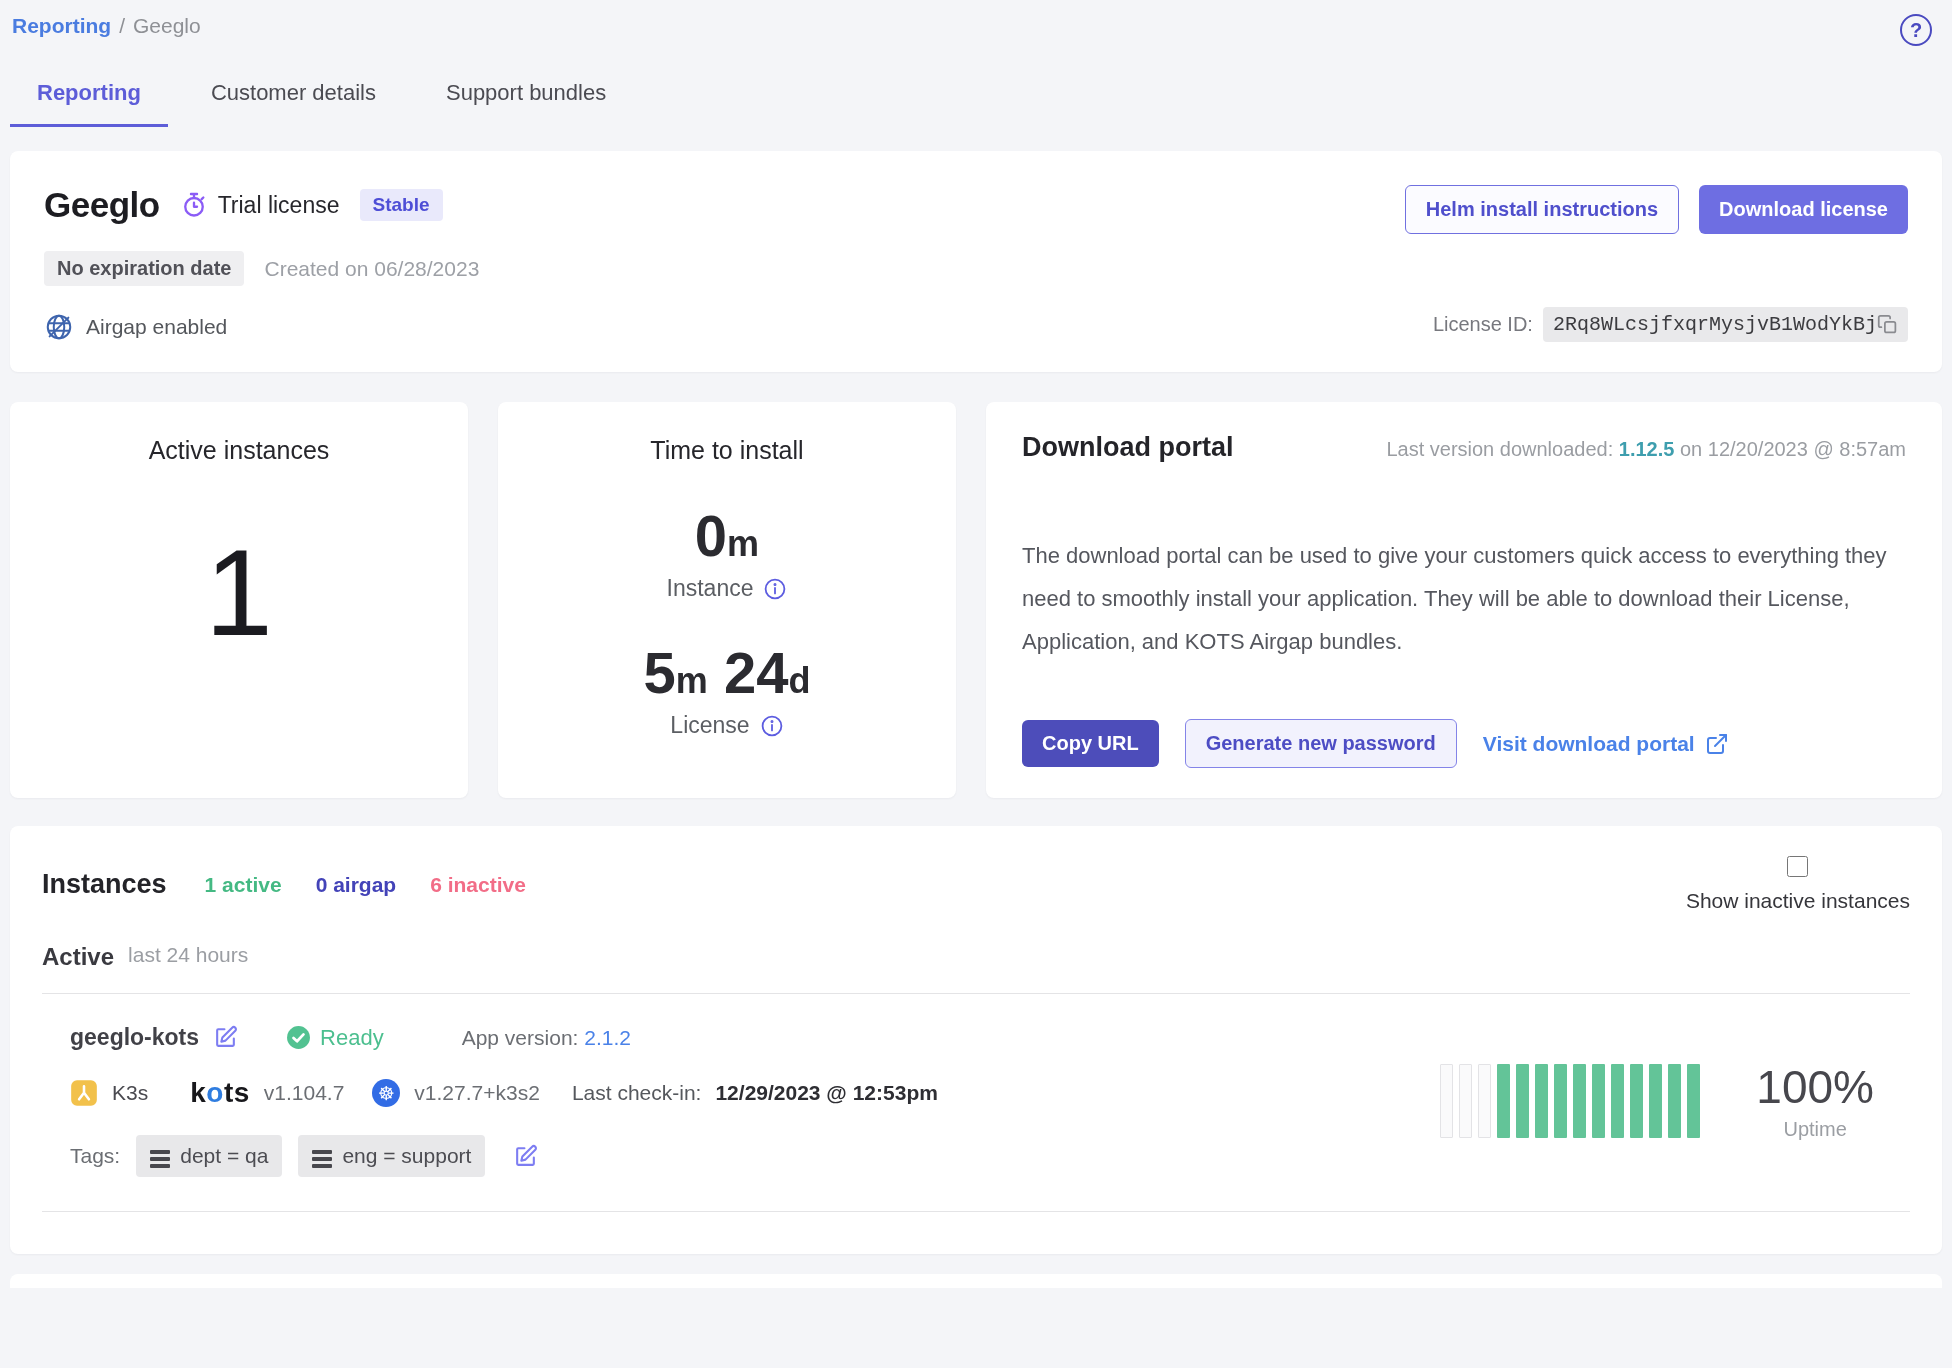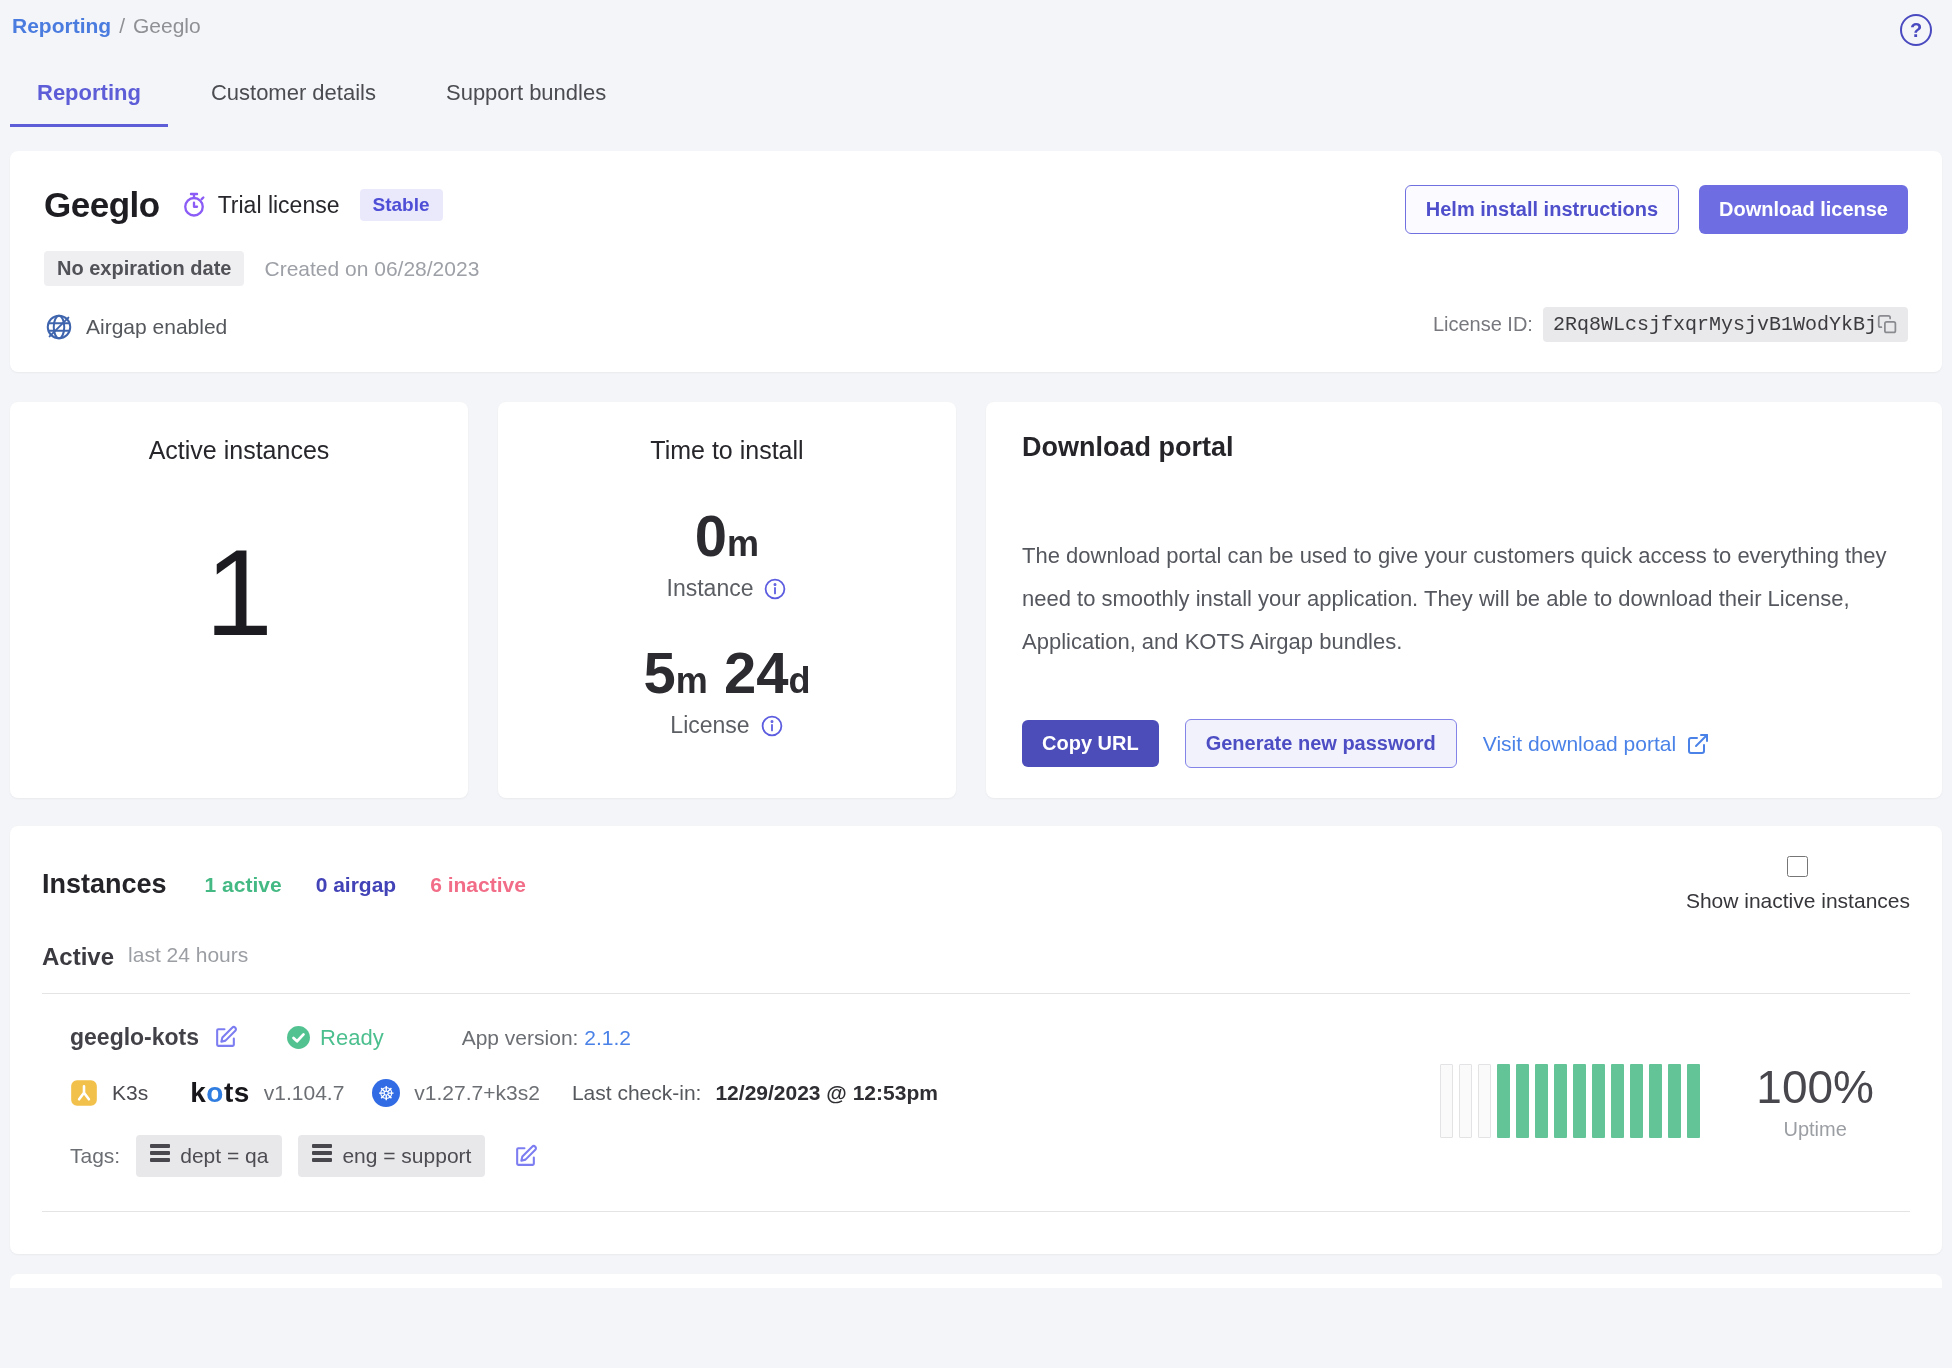--- a/index.html
+++ b/index.html
@@ -64,21 +64,21 @@
   
   .portal-card { padding:30px 36px 30px; display:flex; flex-direction:column;gap:36px; }
   .portal-header { display:flex; justify-content:space-between; align-items:baseline; }
   .portal-title { font-size:27px; font-weight:700; color:#242429; }
   .portal-meta { font-size:20px; color:#9a9da2; }
   .portal-meta .ver { color:#3e9eae; font-weight:700; cursor:pointer; }
   .portal-desc { margin-top:36px; font-size:22px; color:#55575e; line-height:1.95; max-width:870px; }
   .portal-actions { display:flex; align-items:center; gap:26px; margin-top:auto; }
   .btn-dark-indigo { background:#4d4dba; color:#fff; border:none; }
   .btn-outline-lav { background:#f2f2fd; border:1px solid #8484e8; color:#4d4dc4; }
-  .link-blue { color:#4a82e8; font-size:21px; font-weight:400; display:flex; align-items:center; gap:10px; cursor:pointer; }
+  .link-blue { color:#4a82e8; font-size:21px; font-weight:700; display:flex; align-items:center; gap:10px; cursor:pointer; }
 
   
   .instances-card { margin-top:28px; padding:30px 32px 6px; }
   .inst-header { display:flex; align-items:center; }
   .inst-title { font-size:27px; font-weight:700; color:#242429; margin-right:38px; }
   .count { font-size:21px; font-weight:700; margin-right:34px; cursor:pointer; }
   .count.green { color:#44b983; }
   .count.indigo { color:#4343b8; }
   .count.pink  { color:#f26d87; }
   .show-inactive { margin-left:auto; display:flex; align-items:center; gap:12px; font-size:21px; color:#36363b;flex-direction:column; }
@@ -97,21 +97,21 @@
   .appver { margin-left:64px; font-size:21px; color:#6b6e73; }
   .appver a { color:#4a82e8; text-decoration:none; font-weight:400; cursor:pointer; }
   .inst-line2 { display:flex; align-items:center; gap:14px; font-size:21px; color:#6b6e73; }
   .k3s-name { color:#4a4a50; margin-right:28px; }
   .kots-logo { font-size:28px; font-weight:800; color:#18181c; letter-spacing:0.5px; display:flex; align-items:baseline; }
   .kots-logo .o { color:#2f7de0; }
   .ver { color:#6b6e73; }
   .checkin-label { margin-left:18px; color:#55585d; }
   .checkin-value { font-weight:700; color:#2e2e33; }
   .inst-line3 { display:flex; align-items:center; gap:16px; font-size:21px; color:#6b6e73; }
-  .tag-chip { background:#e8e8ea; border-radius:4px; padding:9px 14px; display:flex; align-items:flex-start; gap:10px;
+  .tag-chip { background:#e8e8ea; border-radius:4px; padding:9px 14px; display:flex; align-items:flex-end; gap:10px;
     color:#4c4c52; font-size:21px; cursor:default; }
   .hamburger { display:flex; flex-direction:column; gap:3px; }
   .hamburger i { display:block; width:20px; height:4px; background:#47474d; border-radius:1px; }
 
   .uptime-wrap { display:flex; align-items:center; gap:56px; padding-right:18px; }
   .bars { display:flex; align-items:flex-end; gap:6px; height:74px; }
   .bar { width:13px; height:74px; border-radius:1px; }
   .bar.empty { background:#fafafb; border:1px solid #e3e3e6; }
   .bar.filled { background:#63c498; }
   .uptime-stat { text-align:center; }
@@ -238,20 +238,25 @@
               <circle cx="12" cy="7.6" r="0.6" fill="currentColor"></circle>
             </svg>
           </span>
         </div>
       </div>
     </div>
 
     <div class="card portal-card">
       <div class="portal-header">
         <div class="portal-title">Download portal</div>
+        <div class="portal-meta">
+          <span>Last version downloaded:</span>
+          <span class="ver">1.12.5</span>
+          <span>on 12/20/2023 @ 8:57am</span>
+        </div>
       </div>
       <p class="portal-desc">The download portal can be used to give your customers quick access to everything they need to smoothly install your application. They will be able to download their License, Application, and KOTS Airgap bundles.</p>
       <div class="portal-actions">
         <button class="btn btn-dark-indigo">Copy URL</button>
         <button class="btn btn-outline-lav">Generate new password</button>
         <span class="link-blue">
           <span>Visit download portal</span>
           <span>
             <svg width="24" height="24" viewBox="0 0 24 24" fill="none" stroke="currentColor" stroke-width="2" stroke-linecap="round" stroke-linejoin="round">
               <path d="M18 13v6a2 2 0 0 1-2 2H5a2 2 0 0 1-2-2V8a2 2 0 0 1 2-2h6"></path>

